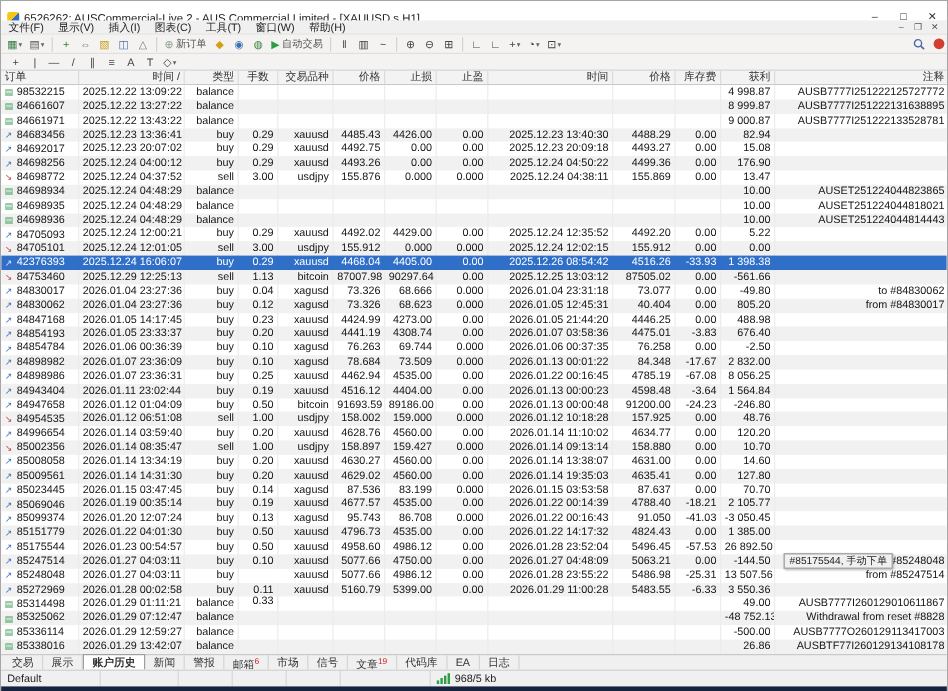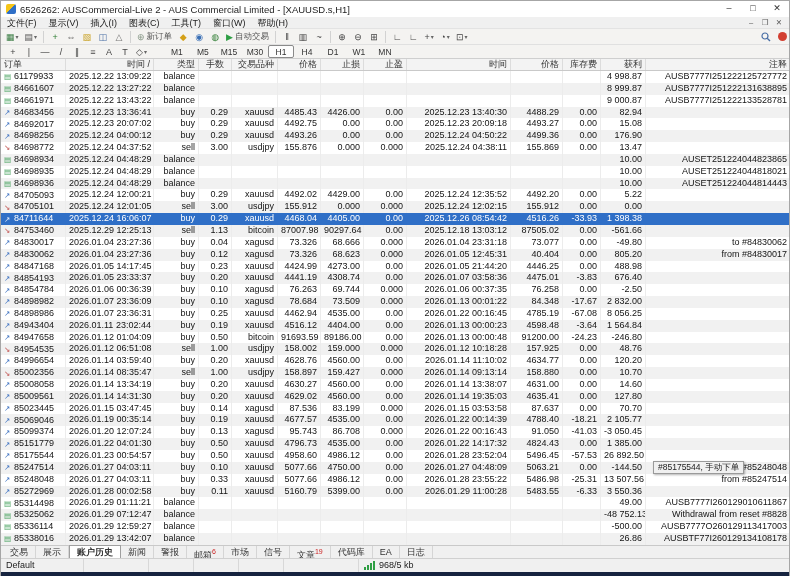--- a/index.html
+++ b/index.html
@@ -2,21 +2,21 @@
 <html><head>
 <meta charset="utf-8">
 <style>
   * { box-sizing: border-box; margin:0; padding:0; }
   html,body { width:790px; height:576px; overflow:hidden; background:#dedede;
               font-family:"Liberation Sans",sans-serif; }
   .window { position:relative; width:790px; height:576px; background:#ffffff;
             border:1px solid #a6a6a6; }
 
   
-  .titlebar { position:absolute; left:0; top:0; width:100%; height:16px;
+  .titlebar { position:absolute; left:0; top:0; width:100%; height:28px;
               background:#ffffff; display:flex; align-items:center; font-size:9.5px; color:#1d1d1d; }
   .app-icon { width:10px; height:10px; margin:0 4px 0 5px; background:linear-gradient(135deg,#f5c518 50%,#2f6fc7 50%); border-radius:2px; flex:0 0 auto; }
   .title-text { flex:1 1 auto; white-space:nowrap; overflow:hidden; }
   .win-controls { display:flex; flex:0 0 auto; }
   .win-btn { width:24px; height:16px; text-align:center; line-height:15px; font-size:9px; color:#333; }
 
   
   .menubar { position:absolute; left:0; top:16px; width:100%; height:12px; background:#f0f0f0;
              display:flex; align-items:center; font-size:9px; color:#222; border-bottom:1px solid #e3e3e3; }
   .menu-item { padding:0 6px; line-height:12px; }
@@ -235,31 +235,20 @@
           <span>A</span>
         </div>
         <div class="tbtn">
           <span>T</span>
         </div>
         <div class="tbtn">
           <span>◇</span>
           <span class="caret">▾</span>
         </div>
       </span>
-    <div class="tf-group" id="tf-group">
-        <div class="tf-btn">M1</div>
-        <div class="tf-btn">M5</div>
-        <div class="tf-btn">M15</div>
-        <div class="tf-btn">M30</div>
-        <div class="tf-btn active">H1</div>
-        <div class="tf-btn">H4</div>
-        <div class="tf-btn">D1</div>
-        <div class="tf-btn">W1</div>
-        <div class="tf-btn">MN</div>
-      </div>
   </div>
 
   <div class="grid-header" id="grid-header">
       <div class="cell al" style="flex: 0 0 65px;">订单</div>
       <div class="cell ar" style="flex: 0 0 88px;">时间 /</div>
       <div class="cell ar" style="flex: 0 0 45px;">类型</div>
       <div class="cell ar" style="flex: 0 0 33px; text-align: center;">手数</div>
       <div class="cell ar" style="flex: 0 0 46px;">交易品种</div>
       <div class="cell ar" style="flex: 0 0 43px;">价格</div>
       <div class="cell ar" style="flex: 0 0 43px;">止损</div>
@@ -268,21 +257,21 @@
       <div class="cell ar" style="flex: 0 0 52px;">价格</div>
       <div class="cell ar" style="flex: 0 0 38px;">库存费</div>
       <div class="cell ar" style="flex: 0 0 45px;">获利</div>
       <div class="cell ar" style="flex: 0 0 145px;">注释</div>
     </div>
 
   <div class="rows" id="rows">
       <div class="row">
         <div class="cell al ordcell" style="flex: 0 0 65px;">
           <span class="row-icon icon-balance">▤</span>
-          <span>61179933</span>
+          <span>98532215</span>
         </div>
         <div class="cell ar" style="flex: 0 0 88px;">2025.12.22 13:09:22</div>
         <div class="cell ar" style="flex: 0 0 45px;">balance</div>
         <div class="cell ar" style="flex: 0 0 33px;"></div>
         <div class="cell ar" style="flex: 0 0 46px;"></div>
         <div class="cell ar" style="flex: 0 0 43px;"></div>
         <div class="cell ar" style="flex: 0 0 43px;"></div>
         <div class="cell ar" style="flex: 0 0 43px;"></div>
         <div class="cell ar" style="flex: 0 0 104px;"></div>
         <div class="cell ar" style="flex: 0 0 52px;"></div>
@@ -484,21 +473,21 @@
         <div class="cell ar" style="flex: 0 0 43px;">0.000</div>
         <div class="cell ar" style="flex: 0 0 104px;">2025.12.24 12:02:15</div>
         <div class="cell ar" style="flex: 0 0 52px;">155.912</div>
         <div class="cell ar" style="flex: 0 0 38px;">0.00</div>
         <div class="cell ar" style="flex: 0 0 45px;">0.00</div>
         <div class="cell ar" style="flex: 0 0 145px;"></div>
       </div>
       <div class="row selected">
         <div class="cell al ordcell" style="flex: 0 0 65px;">
           <span class="row-icon icon-buy">↗</span>
-          <span>84711644</span>
+          <span>42376393</span>
         </div>
         <div class="cell ar" style="flex: 0 0 88px;">2025.12.24 16:06:07</div>
         <div class="cell ar" style="flex: 0 0 45px;">buy</div>
         <div class="cell ar" style="flex: 0 0 33px;">0.29</div>
         <div class="cell ar" style="flex: 0 0 46px;">xauusd</div>
         <div class="cell ar" style="flex: 0 0 43px;">4468.04</div>
         <div class="cell ar" style="flex: 0 0 43px;">4405.00</div>
         <div class="cell ar" style="flex: 0 0 43px;">0.00</div>
         <div class="cell ar" style="flex: 0 0 104px;">2025.12.26 08:54:42</div>
         <div class="cell ar" style="flex: 0 0 52px;">4516.26</div>
@@ -511,21 +500,21 @@
           <span class="row-icon icon-sell">↘</span>
           <span>84753460</span>
         </div>
         <div class="cell ar" style="flex: 0 0 88px;">2025.12.29 12:25:13</div>
         <div class="cell ar" style="flex: 0 0 45px;">sell</div>
         <div class="cell ar" style="flex: 0 0 33px;">1.13</div>
         <div class="cell ar" style="flex: 0 0 46px;">bitcoin</div>
         <div class="cell ar" style="flex: 0 0 43px;">87007.98</div>
         <div class="cell ar" style="flex: 0 0 43px;">90297.64</div>
         <div class="cell ar" style="flex: 0 0 43px;">0.00</div>
-        <div class="cell ar" style="flex: 0 0 104px;">2025.12.18 13:03:12</div>
+        <div class="cell ar" style="flex: 0 0 104px;">2025.12.25 13:03:12</div>
         <div class="cell ar" style="flex: 0 0 52px;">87505.02</div>
         <div class="cell ar" style="flex: 0 0 38px;">0.00</div>
         <div class="cell ar" style="flex: 0 0 45px;">-561.66</div>
         <div class="cell ar" style="flex: 0 0 145px;"></div>
       </div>
       <div class="row">
         <div class="cell al ordcell" style="flex: 0 0 65px;">
           <span class="row-icon icon-buy">↗</span>
           <span>84830017</span>
         </div>
@@ -884,21 +873,21 @@
         <div class="cell ar" style="flex: 0 0 45px;">-144.50</div>
         <div class="cell ar" style="flex: 0 0 145px;">to #85248048</div>
       </div>
       <div class="row">
         <div class="cell al ordcell" style="flex: 0 0 65px;">
           <span class="row-icon icon-buy">↗</span>
           <span>85248048</span>
         </div>
         <div class="cell ar" style="flex: 0 0 88px;">2026.01.27 04:03:11</div>
         <div class="cell ar" style="flex: 0 0 45px;">buy</div>
-        <div class="cell ar" style="flex: 0 0 33px;">0.33</div>
+        <div class="cell ar" style="flex: 0 0 33px; margin-top: 21px;">0.33</div>
         <div class="cell ar" style="flex: 0 0 46px;">xauusd</div>
         <div class="cell ar" style="flex: 0 0 43px;">5077.66</div>
         <div class="cell ar" style="flex: 0 0 43px;">4986.12</div>
         <div class="cell ar" style="flex: 0 0 43px;">0.00</div>
         <div class="cell ar" style="flex: 0 0 104px;">2026.01.28 23:55:22</div>
         <div class="cell ar" style="flex: 0 0 52px;">5486.98</div>
         <div class="cell ar" style="flex: 0 0 38px;">-25.31</div>
         <div class="cell ar" style="flex: 0 0 45px;">13 507.56</div>
         <div class="cell ar" style="flex: 0 0 145px;">from #85247514</div>
       </div>

